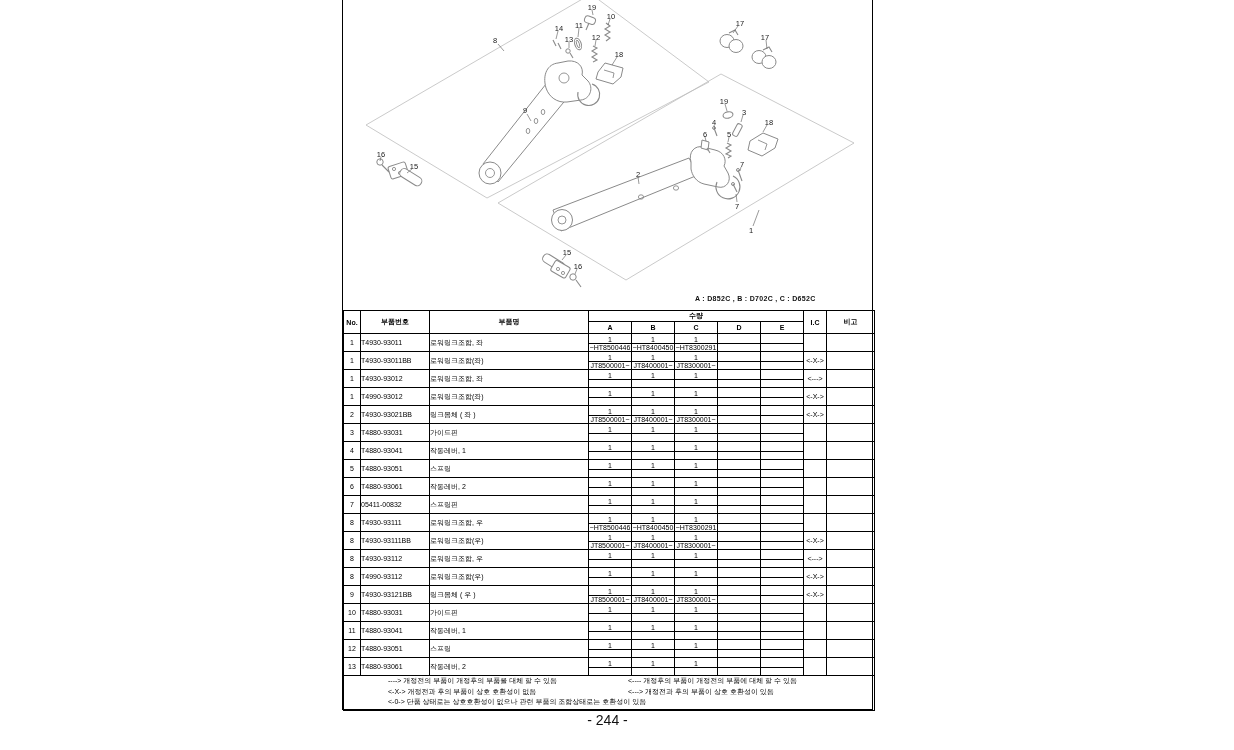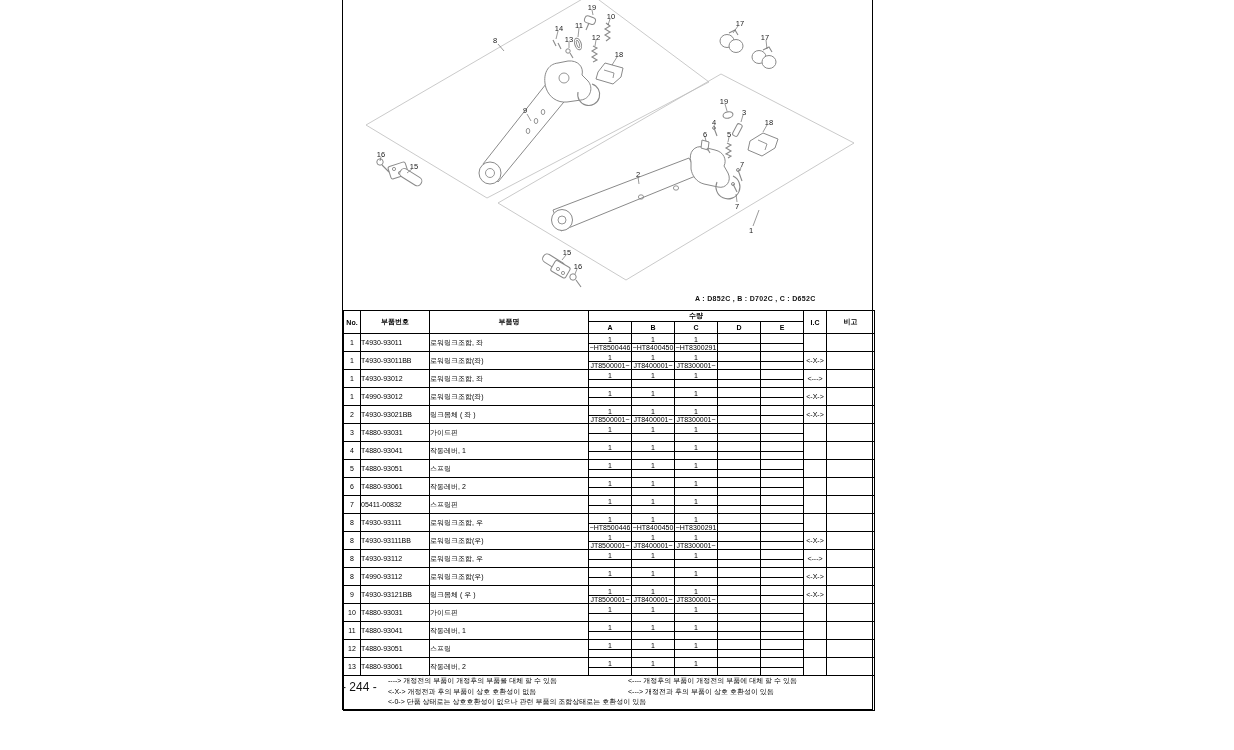--- a/index.html
+++ b/index.html
@@ -32,22 +32,22 @@
   td.c-pn   { text-align:left; padding-left:2px; }
   td.c-name { text-align:left; padding-left:3px; }
   td.c-qty  { text-align:center; font-size:6.5px; vertical-align:bottom; }
   td.c-serial { text-align:center; font-size:5.5px; vertical-align:top; }
   td.c-ic   { text-align:center; font-size:6px; }
   td.c-rem  { text-align:center; }
   td.legend-cell { height:35px; vertical-align:top; padding-top:2px; }
   .legend-line { position:relative; padding-left:44px; line-height:10.5px; font-size:7px; }
   .legend-right { position:absolute; left:284px; top:0; }
 
-  #page-number { position:absolute; left:342px; top:680px; width:531px;
-                 font-size:12px; color:#111; }
+  #page-number { position:absolute; left:342px; top:712px; width:531px;
+                 text-align:center; font-size:14px; color:#111; }
 </style>
 </head>
 <body>
 
 <div id="stage">
   <div id="frame">
 
     <svg id="diagram" width="531" height="296" viewBox="342 0 531 296">
 
       <polygon class="plate" points="365,125 590,-6 708,82 486,198"></polygon>

